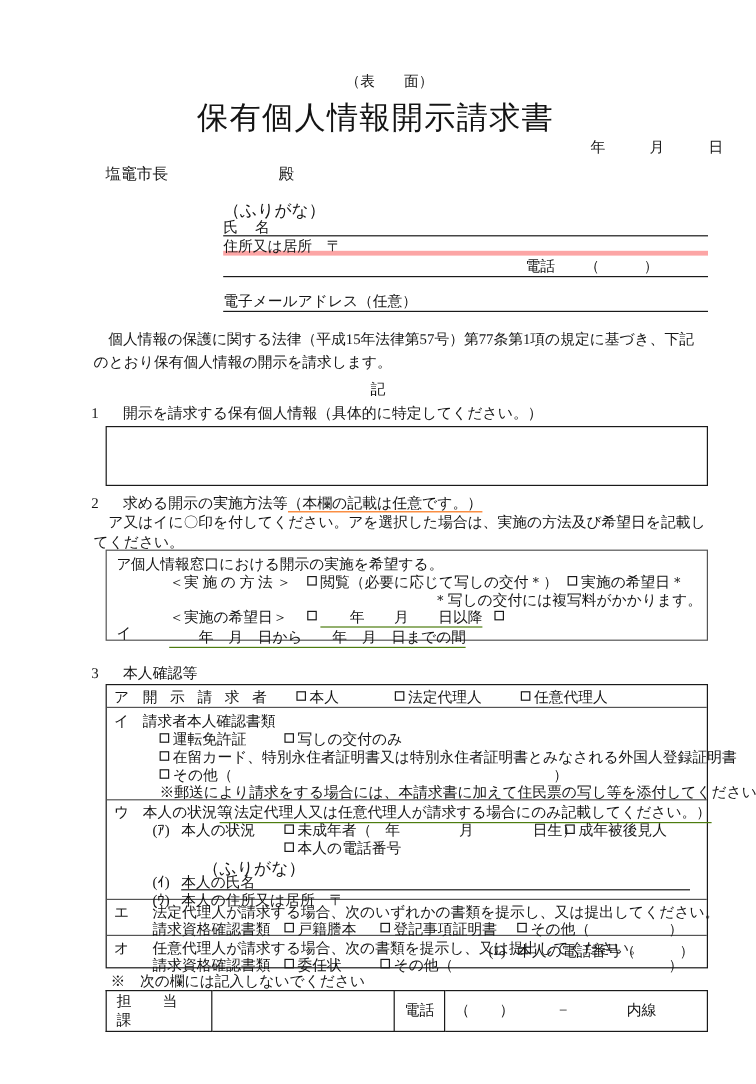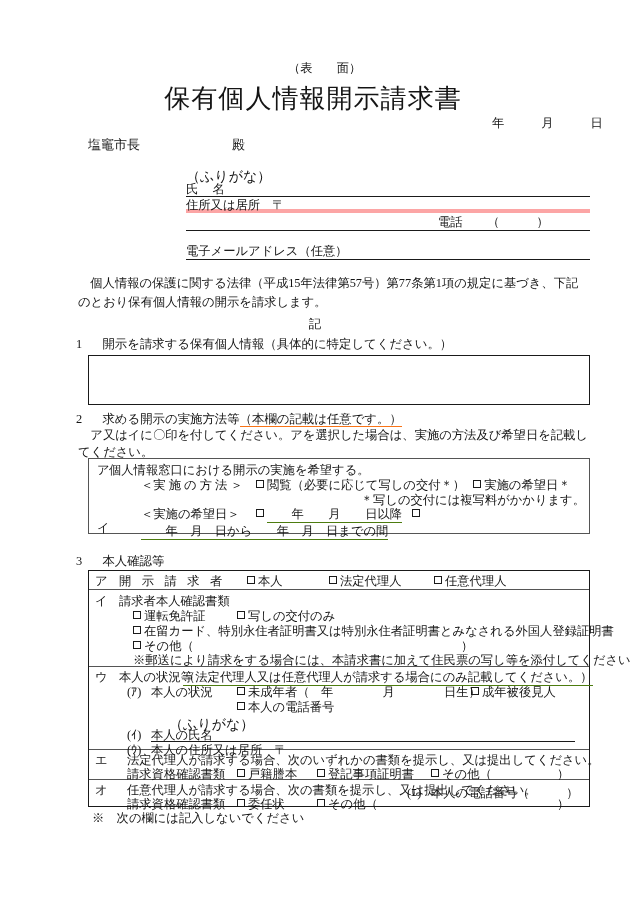--- a/index.html
+++ b/index.html
@@ -249,14 +249,24 @@
       <span class="abs" style="left:38px; top:16px">請求資格確認書類</span>
       <span class="abs" style="left:148px; top:16px"><span class="cb"></span><span>委任状</span></span>
       <span class="abs" style="left:228px; top:16px"><span class="cb"></span><span>その他（</span></span>
       <span class="abs" style="left:468px; top:16px">）</span>
     </div>
 
   </div>
 
   <div class="abs" id="note-x">※　次の欄には記入しないでください</div>
 
+  <table id="bot-tbl">
+    <tbody>
+        <tr>
+      <td class="c-tanto sp3">担　当　課</td>
+      <td class="c-blank"></td>
+      <td class="c-tel">電話</td>
+      <td>（　　）　　　−　　　　内線</td>
+    </tr>
+  </tbody>
+    </table>
 
 </div>
 
 </body></html>

